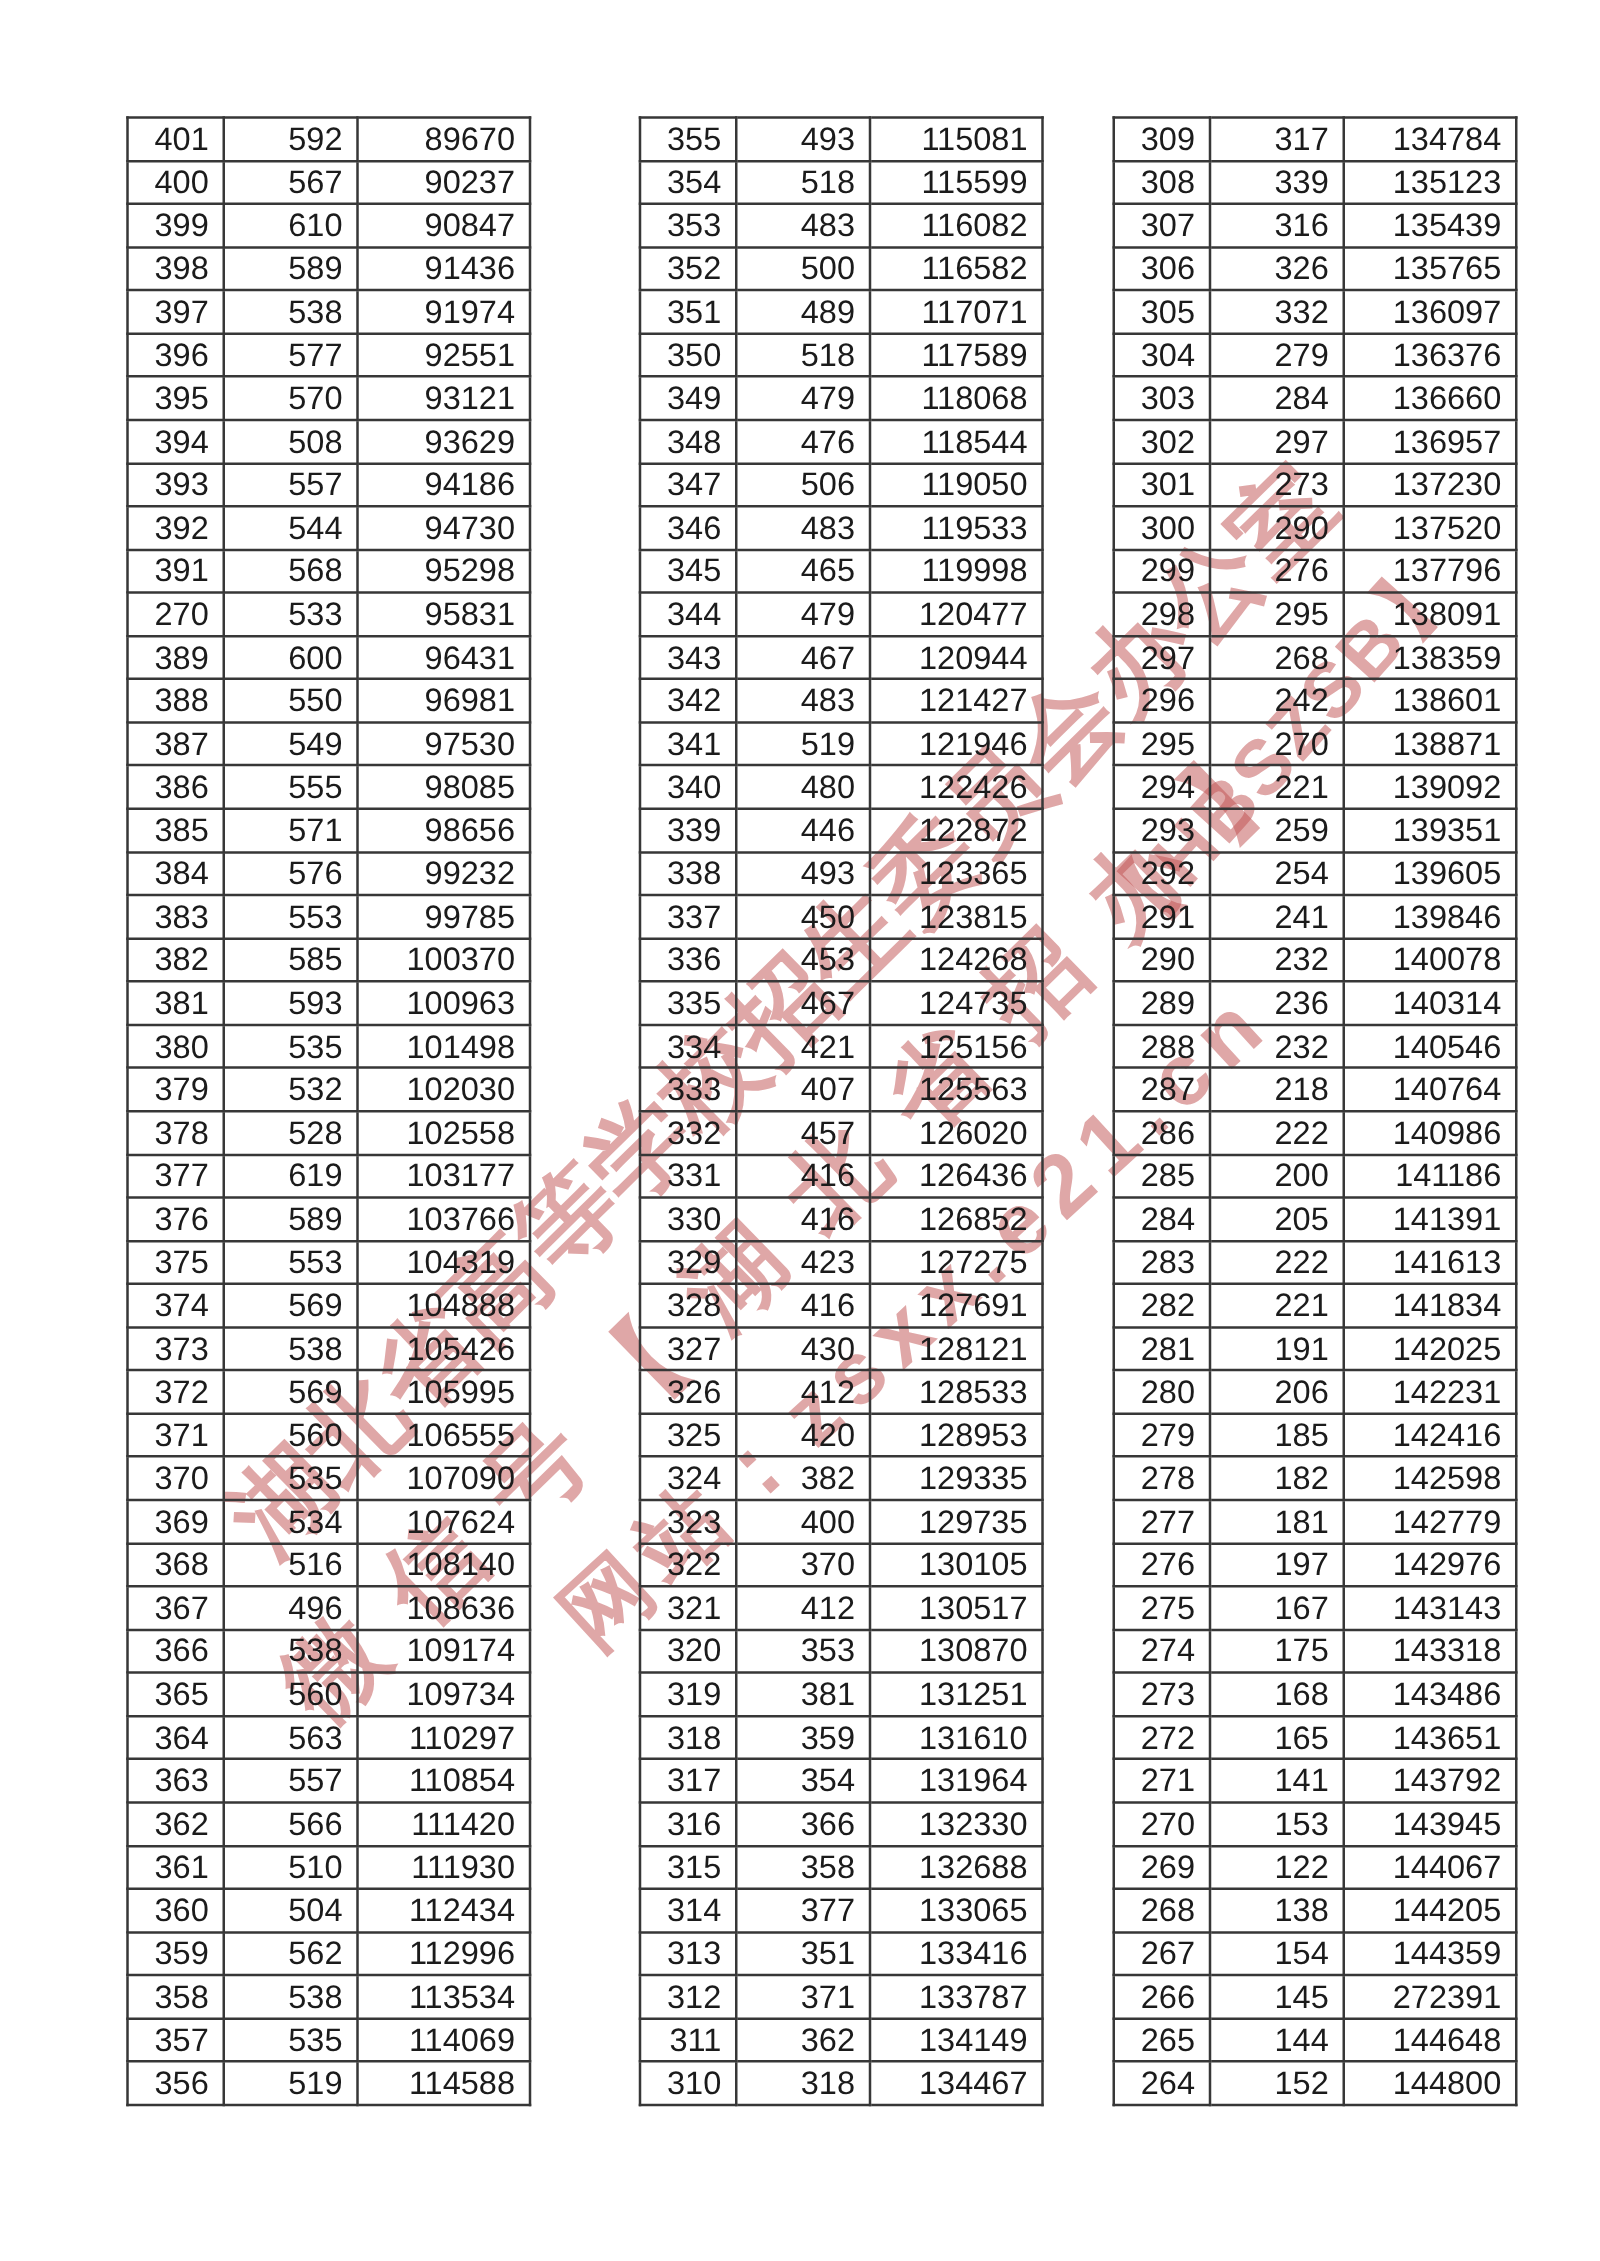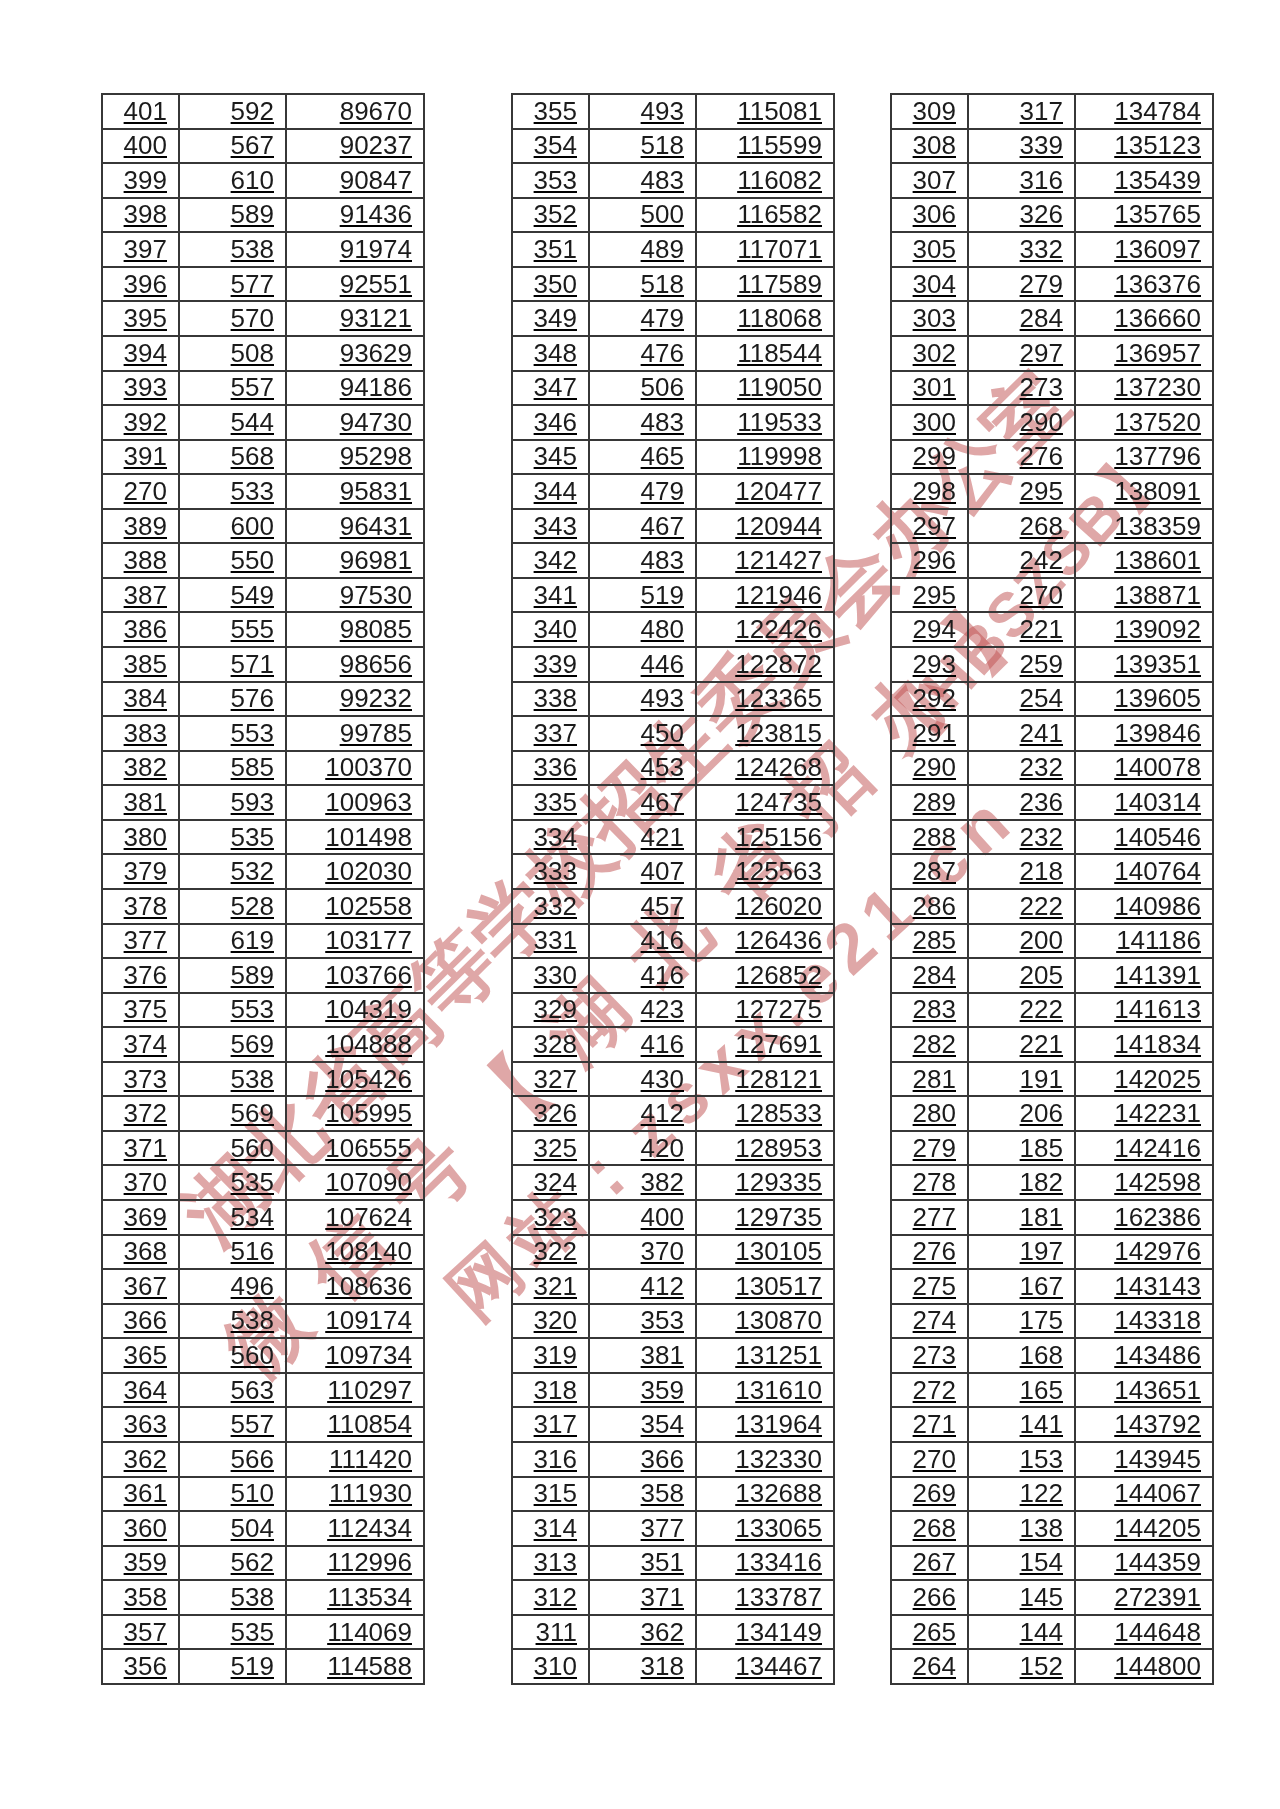--- a/index.html
+++ b/index.html
@@ -31,21 +31,20 @@
   
   .score-table {
     position: absolute;
     top: 93px;
     width: 322px;
     height: 1592px;
     border-collapse: collapse;
     table-layout: fixed;
     background: transparent;
     z-index: 1;
-    text-decoration: underline;
   }
   .score-table.t1 { left: 101px; }
   .score-table.t2 { left: 495px; margin-left: 16px; }
   .score-table.t3 { left: 890px; }
   .score-table td {
     border: 2px solid #373737;
     padding: 0 11px 0 0;
     text-align: right;
     vertical-align: middle;
     font-size: 26px;
@@ -711,21 +710,21 @@
           <td>142416</td>
         </tr>
         <tr>
           <td>278</td>
           <td>182</td>
           <td>142598</td>
         </tr>
         <tr>
           <td>277</td>
           <td>181</td>
-          <td>162386</td>
+          <td>142779</td>
         </tr>
         <tr>
           <td>276</td>
           <td>197</td>
           <td>142976</td>
         </tr>
         <tr>
           <td>275</td>
           <td>167</td>
           <td>143143</td>

